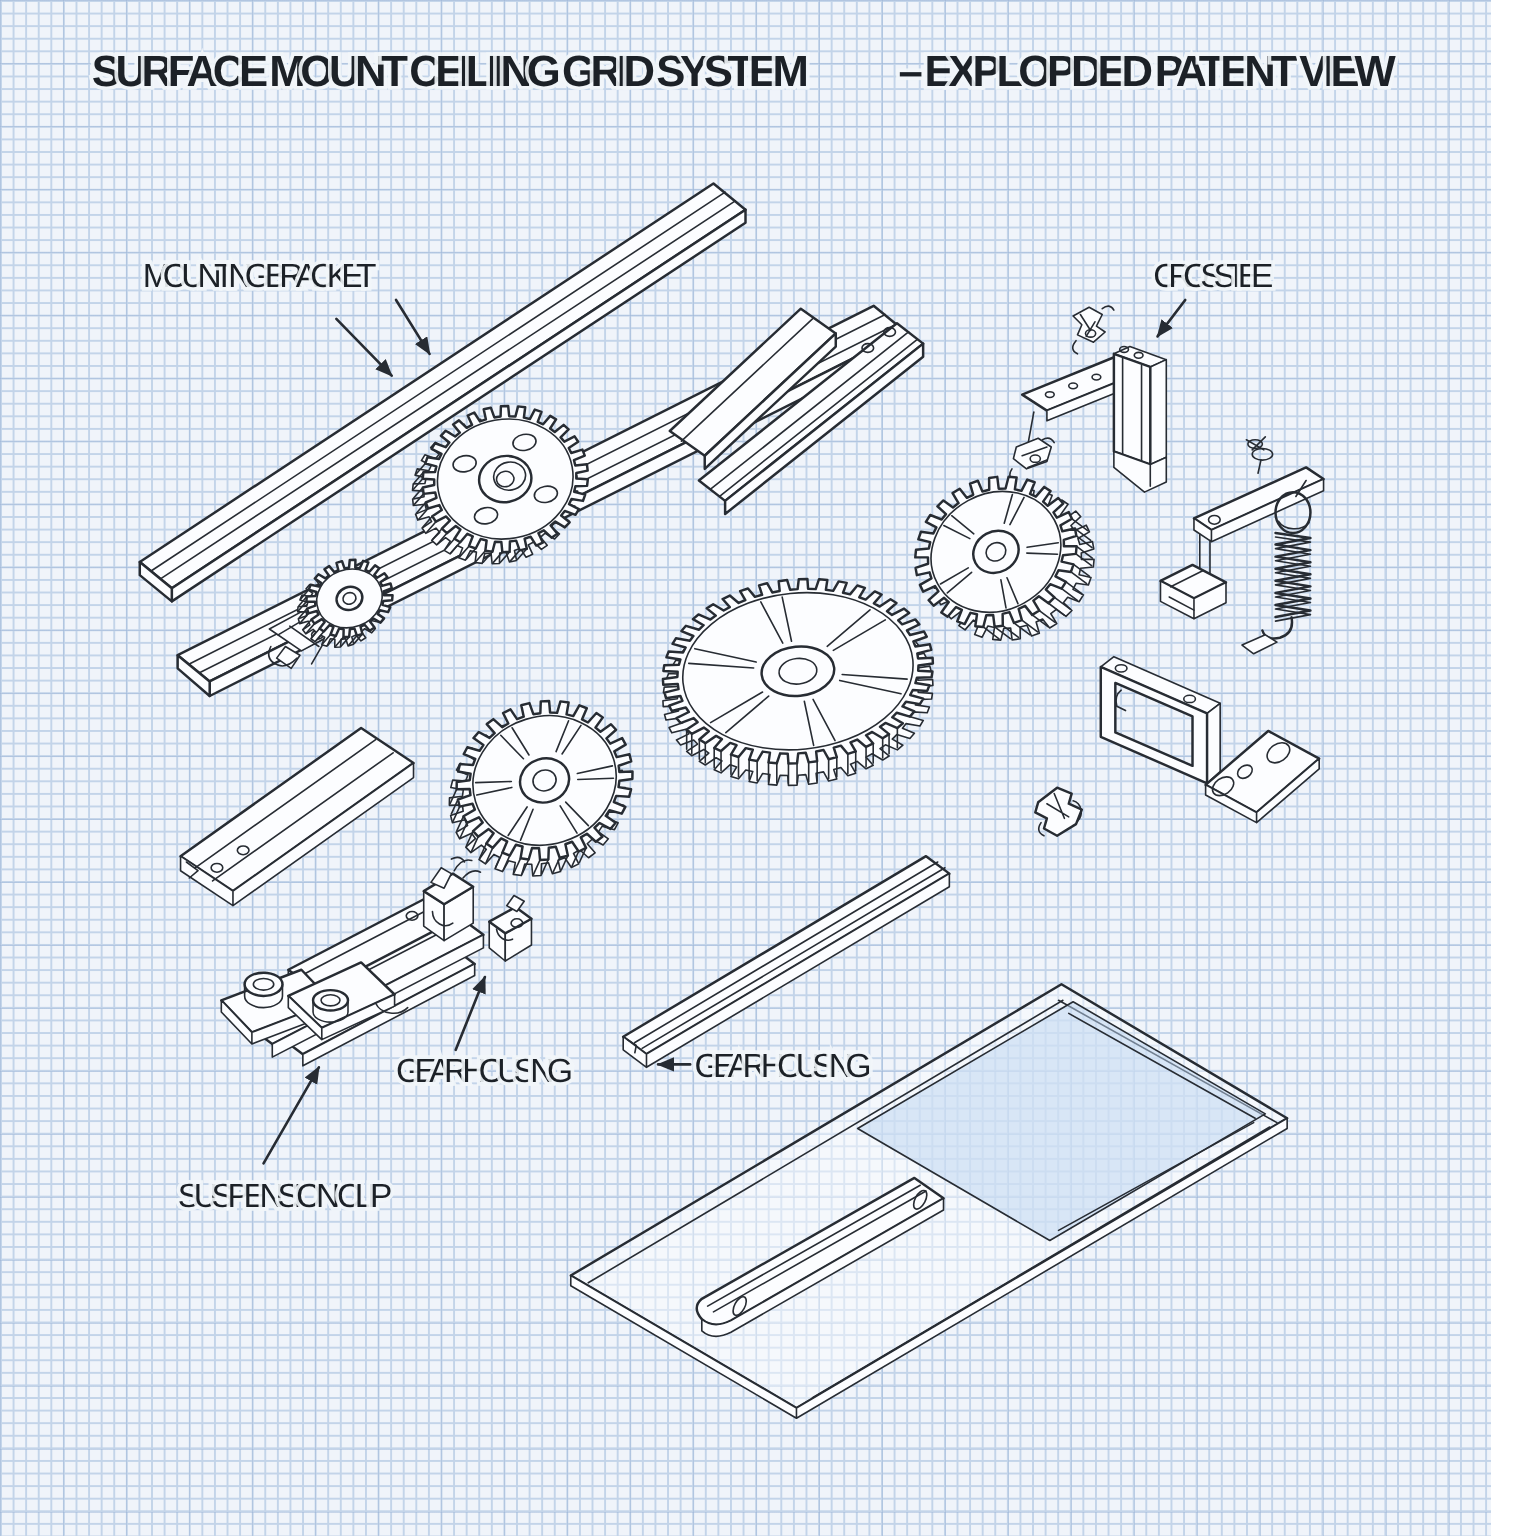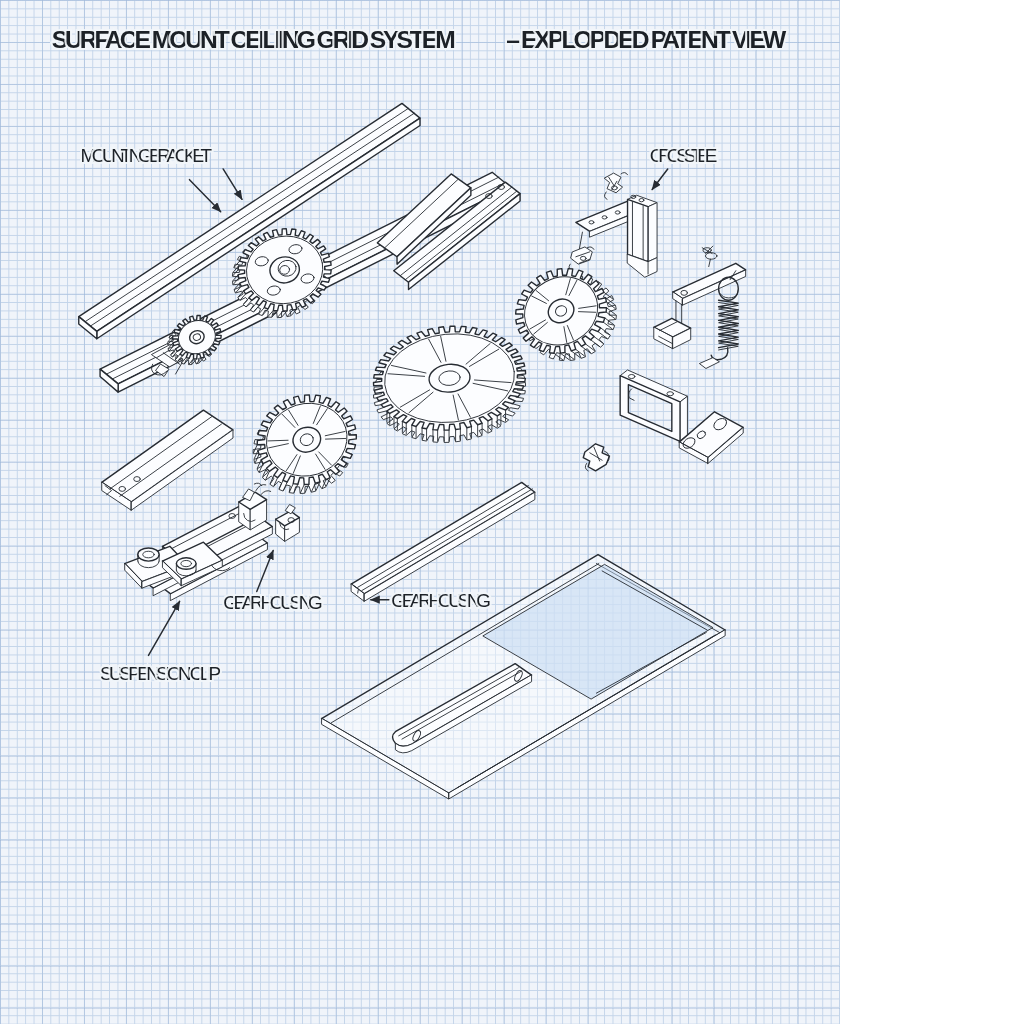--- a/index.html
+++ b/index.html
@@ -1,18 +1,18 @@
 <!DOCTYPE html>
 <html style="--ink: #272c33; --paper: #f0f4fa; --grid: #c3d4e9; --tint: #ccdcf0;"><head>
 <meta charset="utf-8">
 <style>
   :root{--ink:#272c33;--paper:#f0f4fa;--grid:#c3d4e9;--tint:#ccdcf0}
   html,body{margin:0;padding:0}
   .stage{
-    width:840px;height:1024px;position:relative;overflow:hidden;
+    width:994px;height:1024px;position:relative;overflow:hidden;
     background-color:var(--paper);
     background-image:
       linear-gradient(to right, rgba(148,175,212,.38) 1px, transparent 1px),
       linear-gradient(to bottom, rgba(148,175,212,.38) 1px, transparent 1px),
       linear-gradient(to right, var(--grid) 1px, transparent 1px),
       linear-gradient(to bottom, var(--grid) 1px, transparent 1px);
     background-size:42px 42px,42px 42px,8.4px 8.4px,8.4px 8.4px;
   }
   svg{position:absolute;inset:0;display:block}
   .f{fill:#fcfdff;stroke:var(--ink)}

